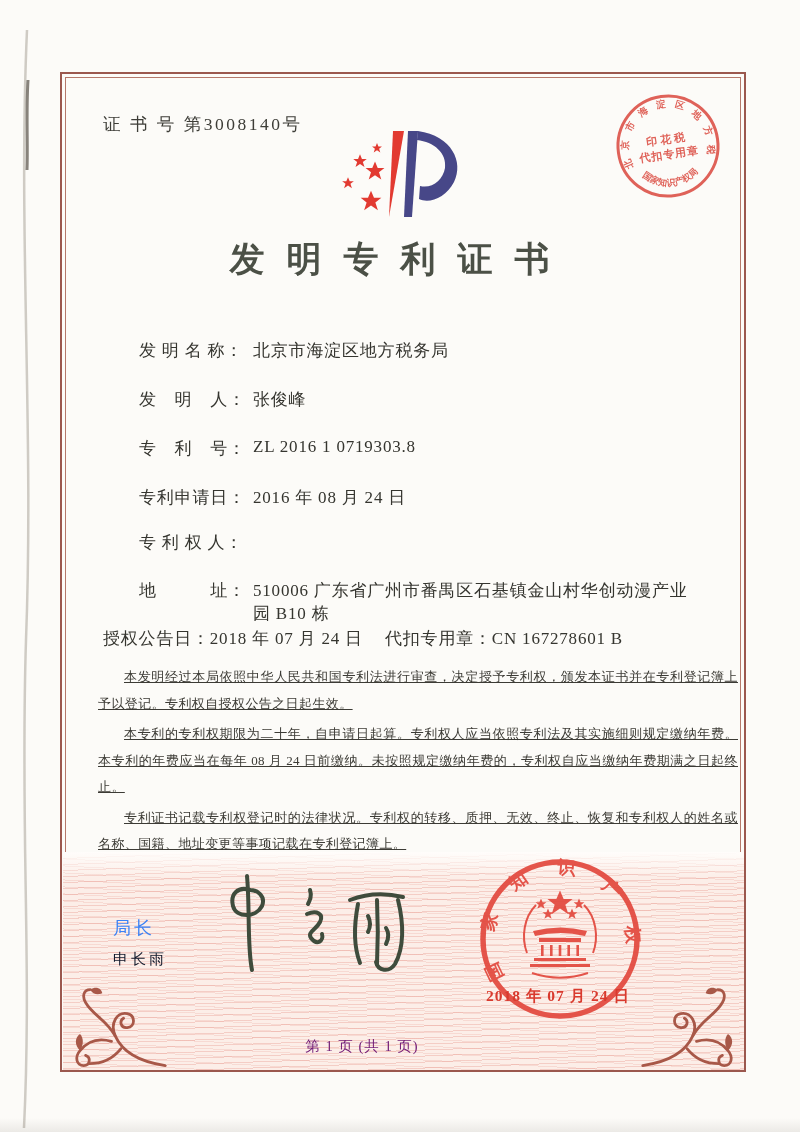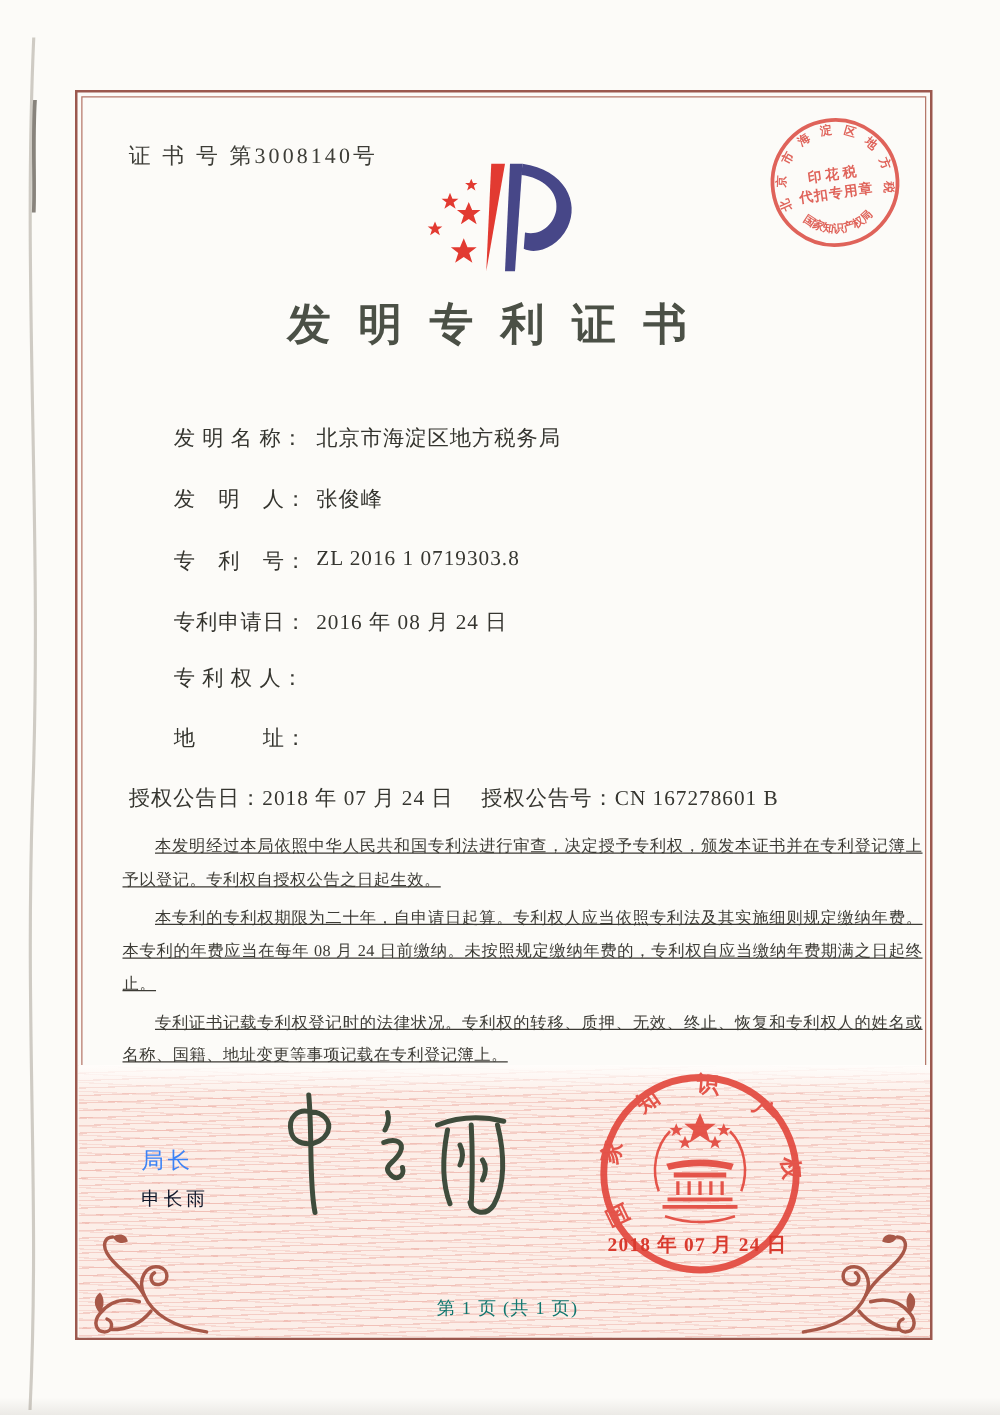--- a/index.html
+++ b/index.html
@@ -54,21 +54,21 @@
   #signature-svg{left:210px;top:868px;width:215px;height:110px;}
   
   #tax-stamp-svg{left:612px;top:90px;width:112px;height:112px;}
   #office-seal-svg{left:475px;top:854px;width:170px;height:170px;}
   .seal-date{left:486px;top:986px;width:170px;font-size:15.5px;font-weight:700;
     color:#d93a2e;letter-spacing:1px;white-space:pre;}
   
   #cnipa-logo{left:330px;top:120px;width:145px;height:108px;}
   
   .footer{left:60px;top:1037px;width:604px;text-align:center;
-    font-size:14.5px;color:#0f766e;letter-spacing:1px;margin-left:44px;}
+    font-size:14.5px;color:#701a75;letter-spacing:1px;}
   
   .flourish{width:108px;height:88px;}
   #flourish-left{left:64px;top:984px;}
   #flourish-right{left:636px;top:984px;transform:scaleX(-1);}
 </style>
 </head>
 <body>
 
 <svg class="abs" id="fold-svg" viewBox="0 0 60 1132">
   <path d="M27,30 C18,230 34,430 26,640 C20,830 32,960 24,1128" fill="none" stroke="#c3bfb7" stroke-width="2.5" opacity="0.8"></path>
@@ -157,23 +157,24 @@
 </div>
 <div class="abs row" style="top:486px">
   <span class="lab">专利申请日：</span>
   <span class="val">2016 年 08 月 24 日</span>
 </div>
 <div class="abs row" style="top:531px">
   <span class="lab">专 利 权 人：</span>
 </div>
 <div class="abs row" style="top:579px">
   <span class="lab">地　　　址：</span>
+  <span class="val"><span>510006 广东省广州市番禺区石基镇金山村华创动漫产业</span><span class="val2">园 B10 栋</span></span>
 </div>
 <div class="abs grant grant-left" style="top:627px"><span>授权公告日：</span><span>2018 年 07 月 24 日</span></div>
-<div class="abs grant grant-right" style="top:627px"><span>授权公告号：</span><span>CN 167278601 B</span></div>
+<div class="abs grant grant-right" style="top:627px"><span>代扣专用章：</span><span>CN 167278601 B</span></div>
 
 <div class="abs body-text">
   <p>本发明经过本局依照中华人民共和国专利法进行审查，决定授予专利权，颁发本证书并在专利登记簿上予以登记。专利权自授权公告之日起生效。</p>
   <p>本专利的专利权期限为二十年，自申请日起算。专利权人应当依照专利法及其实施细则规定缴纳年费。本专利的年费应当在每年 08 月 24 日前缴纳。未按照规定缴纳年费的，专利权自应当缴纳年费期满之日起终止。</p>
   <p>专利证书记载专利权登记时的法律状况。专利权的转移、质押、无效、终止、恢复和专利权人的姓名或名称、国籍、地址变更等事项记载在专利登记簿上。</p>
 </div>
 
 <div class="abs signer-title">局长</div>
 <div class="abs signer-name">申长雨</div>
 

